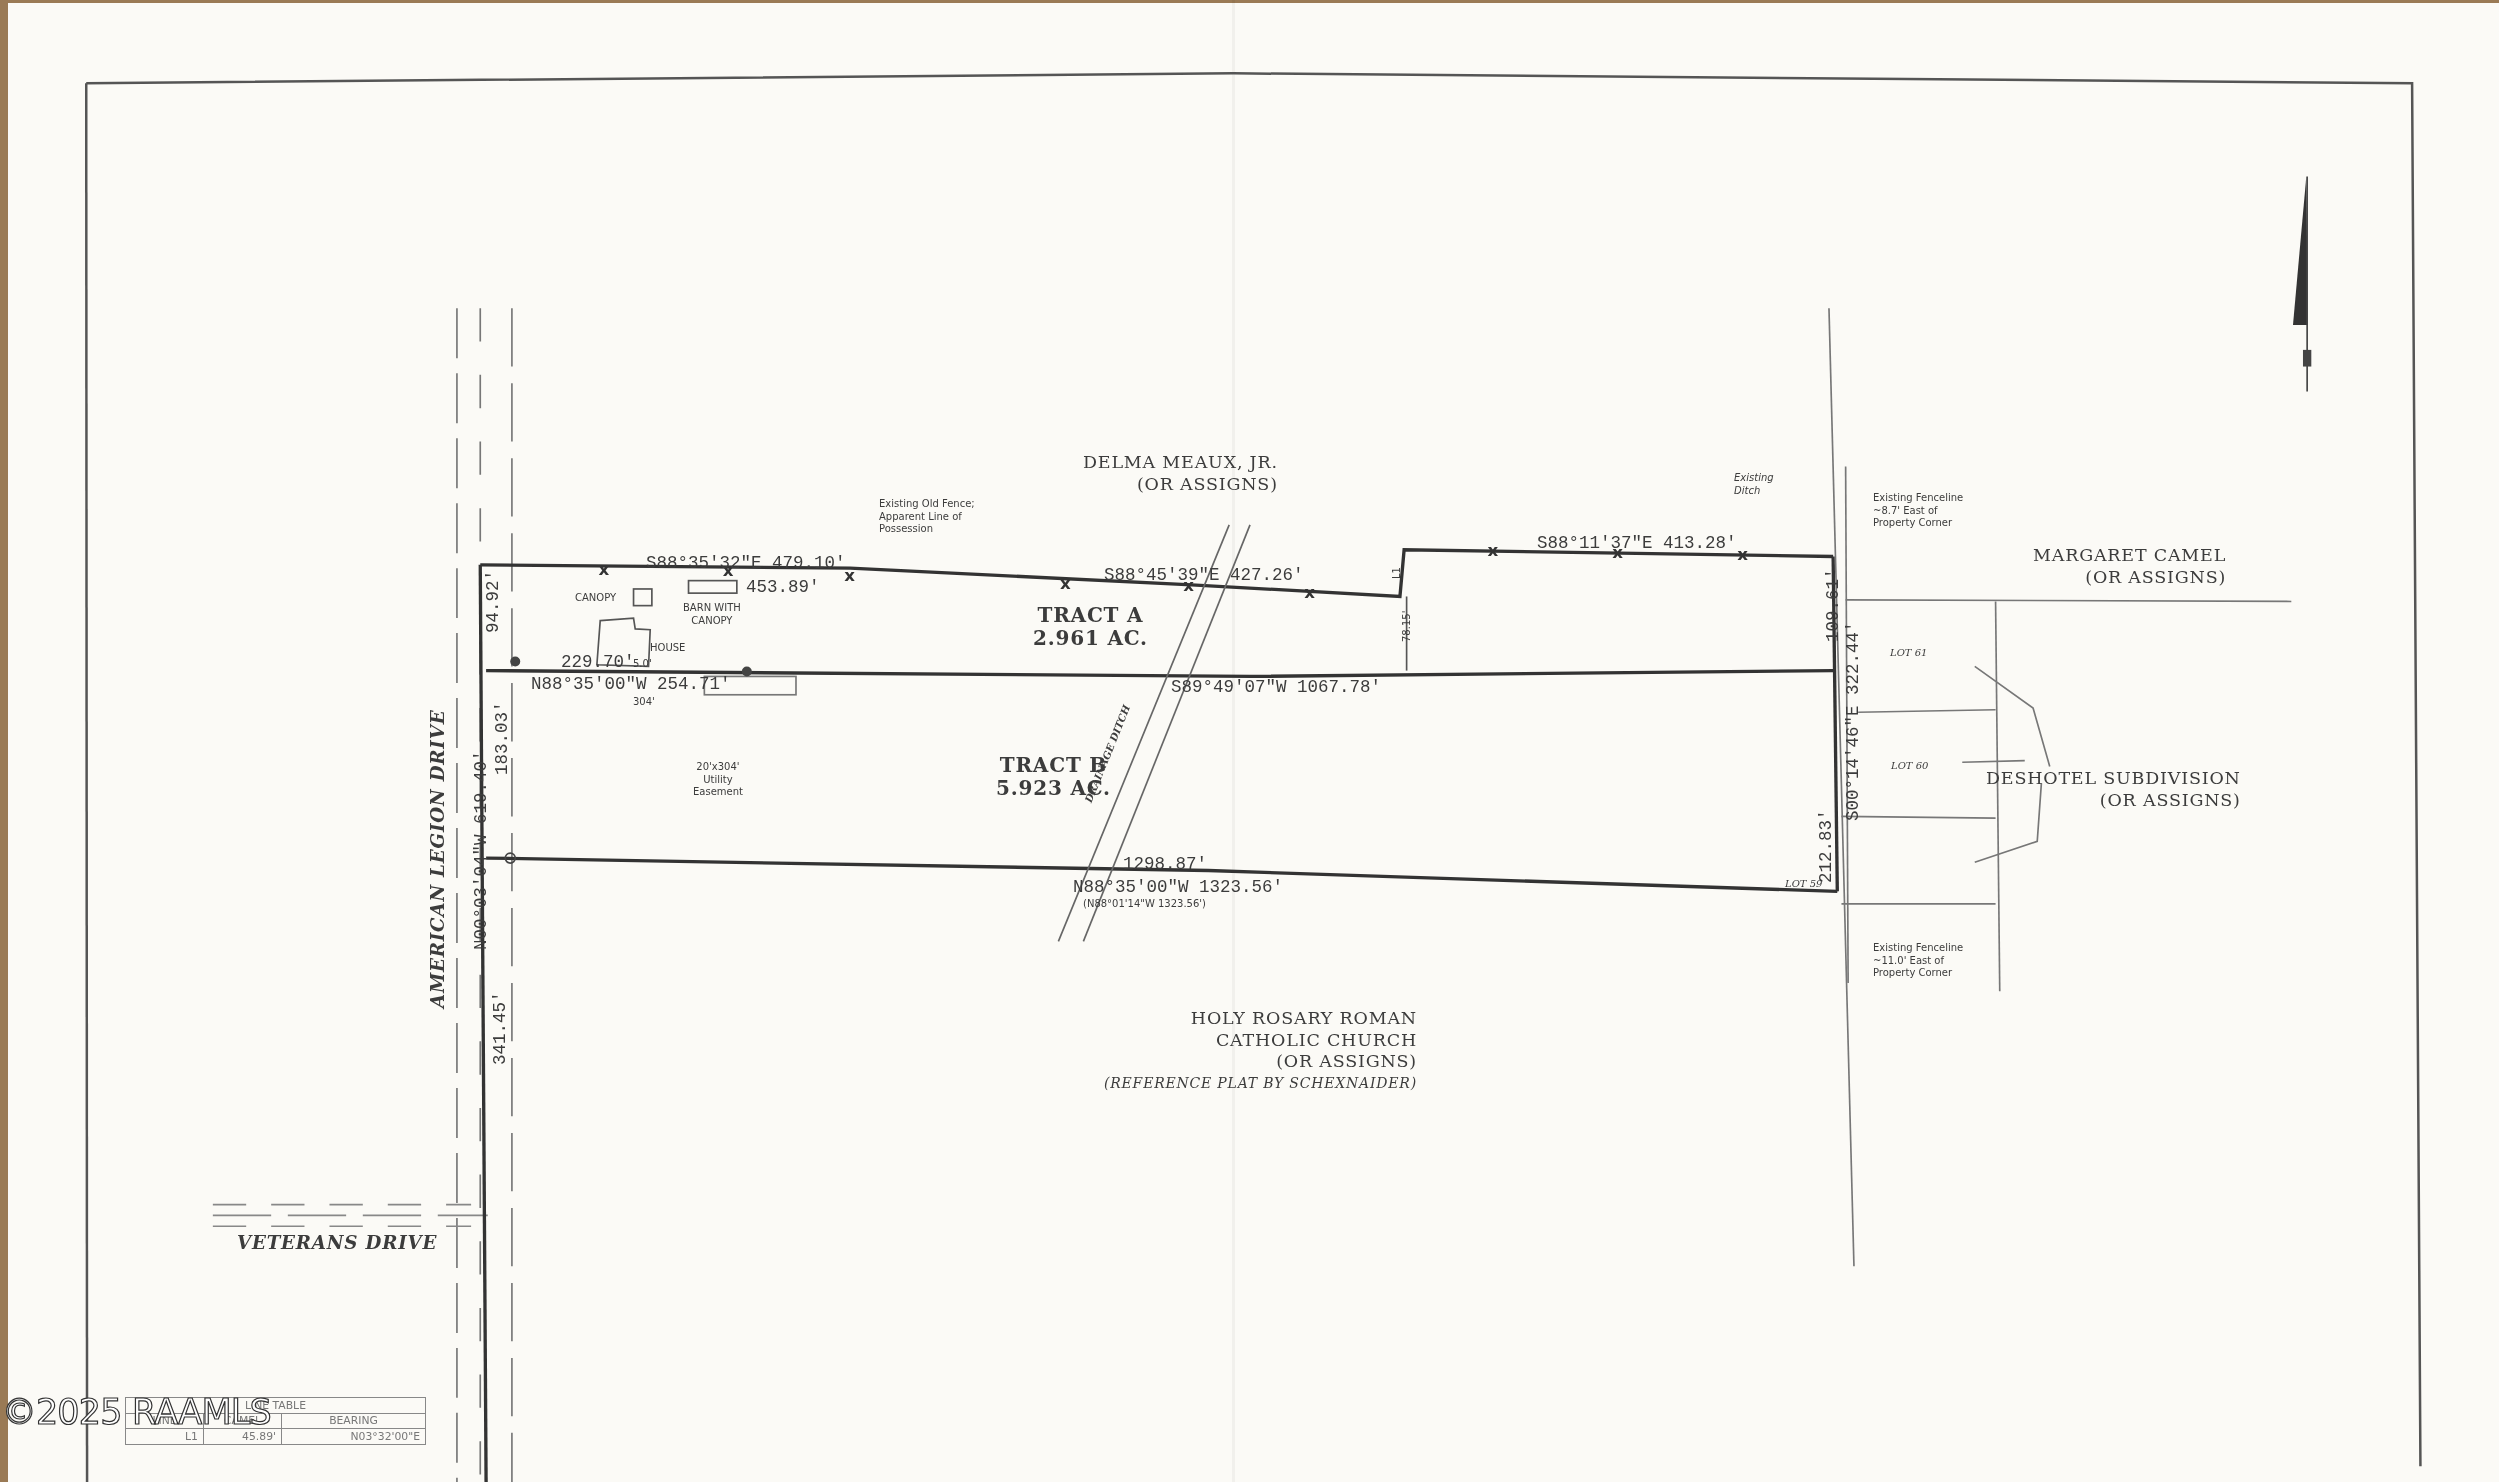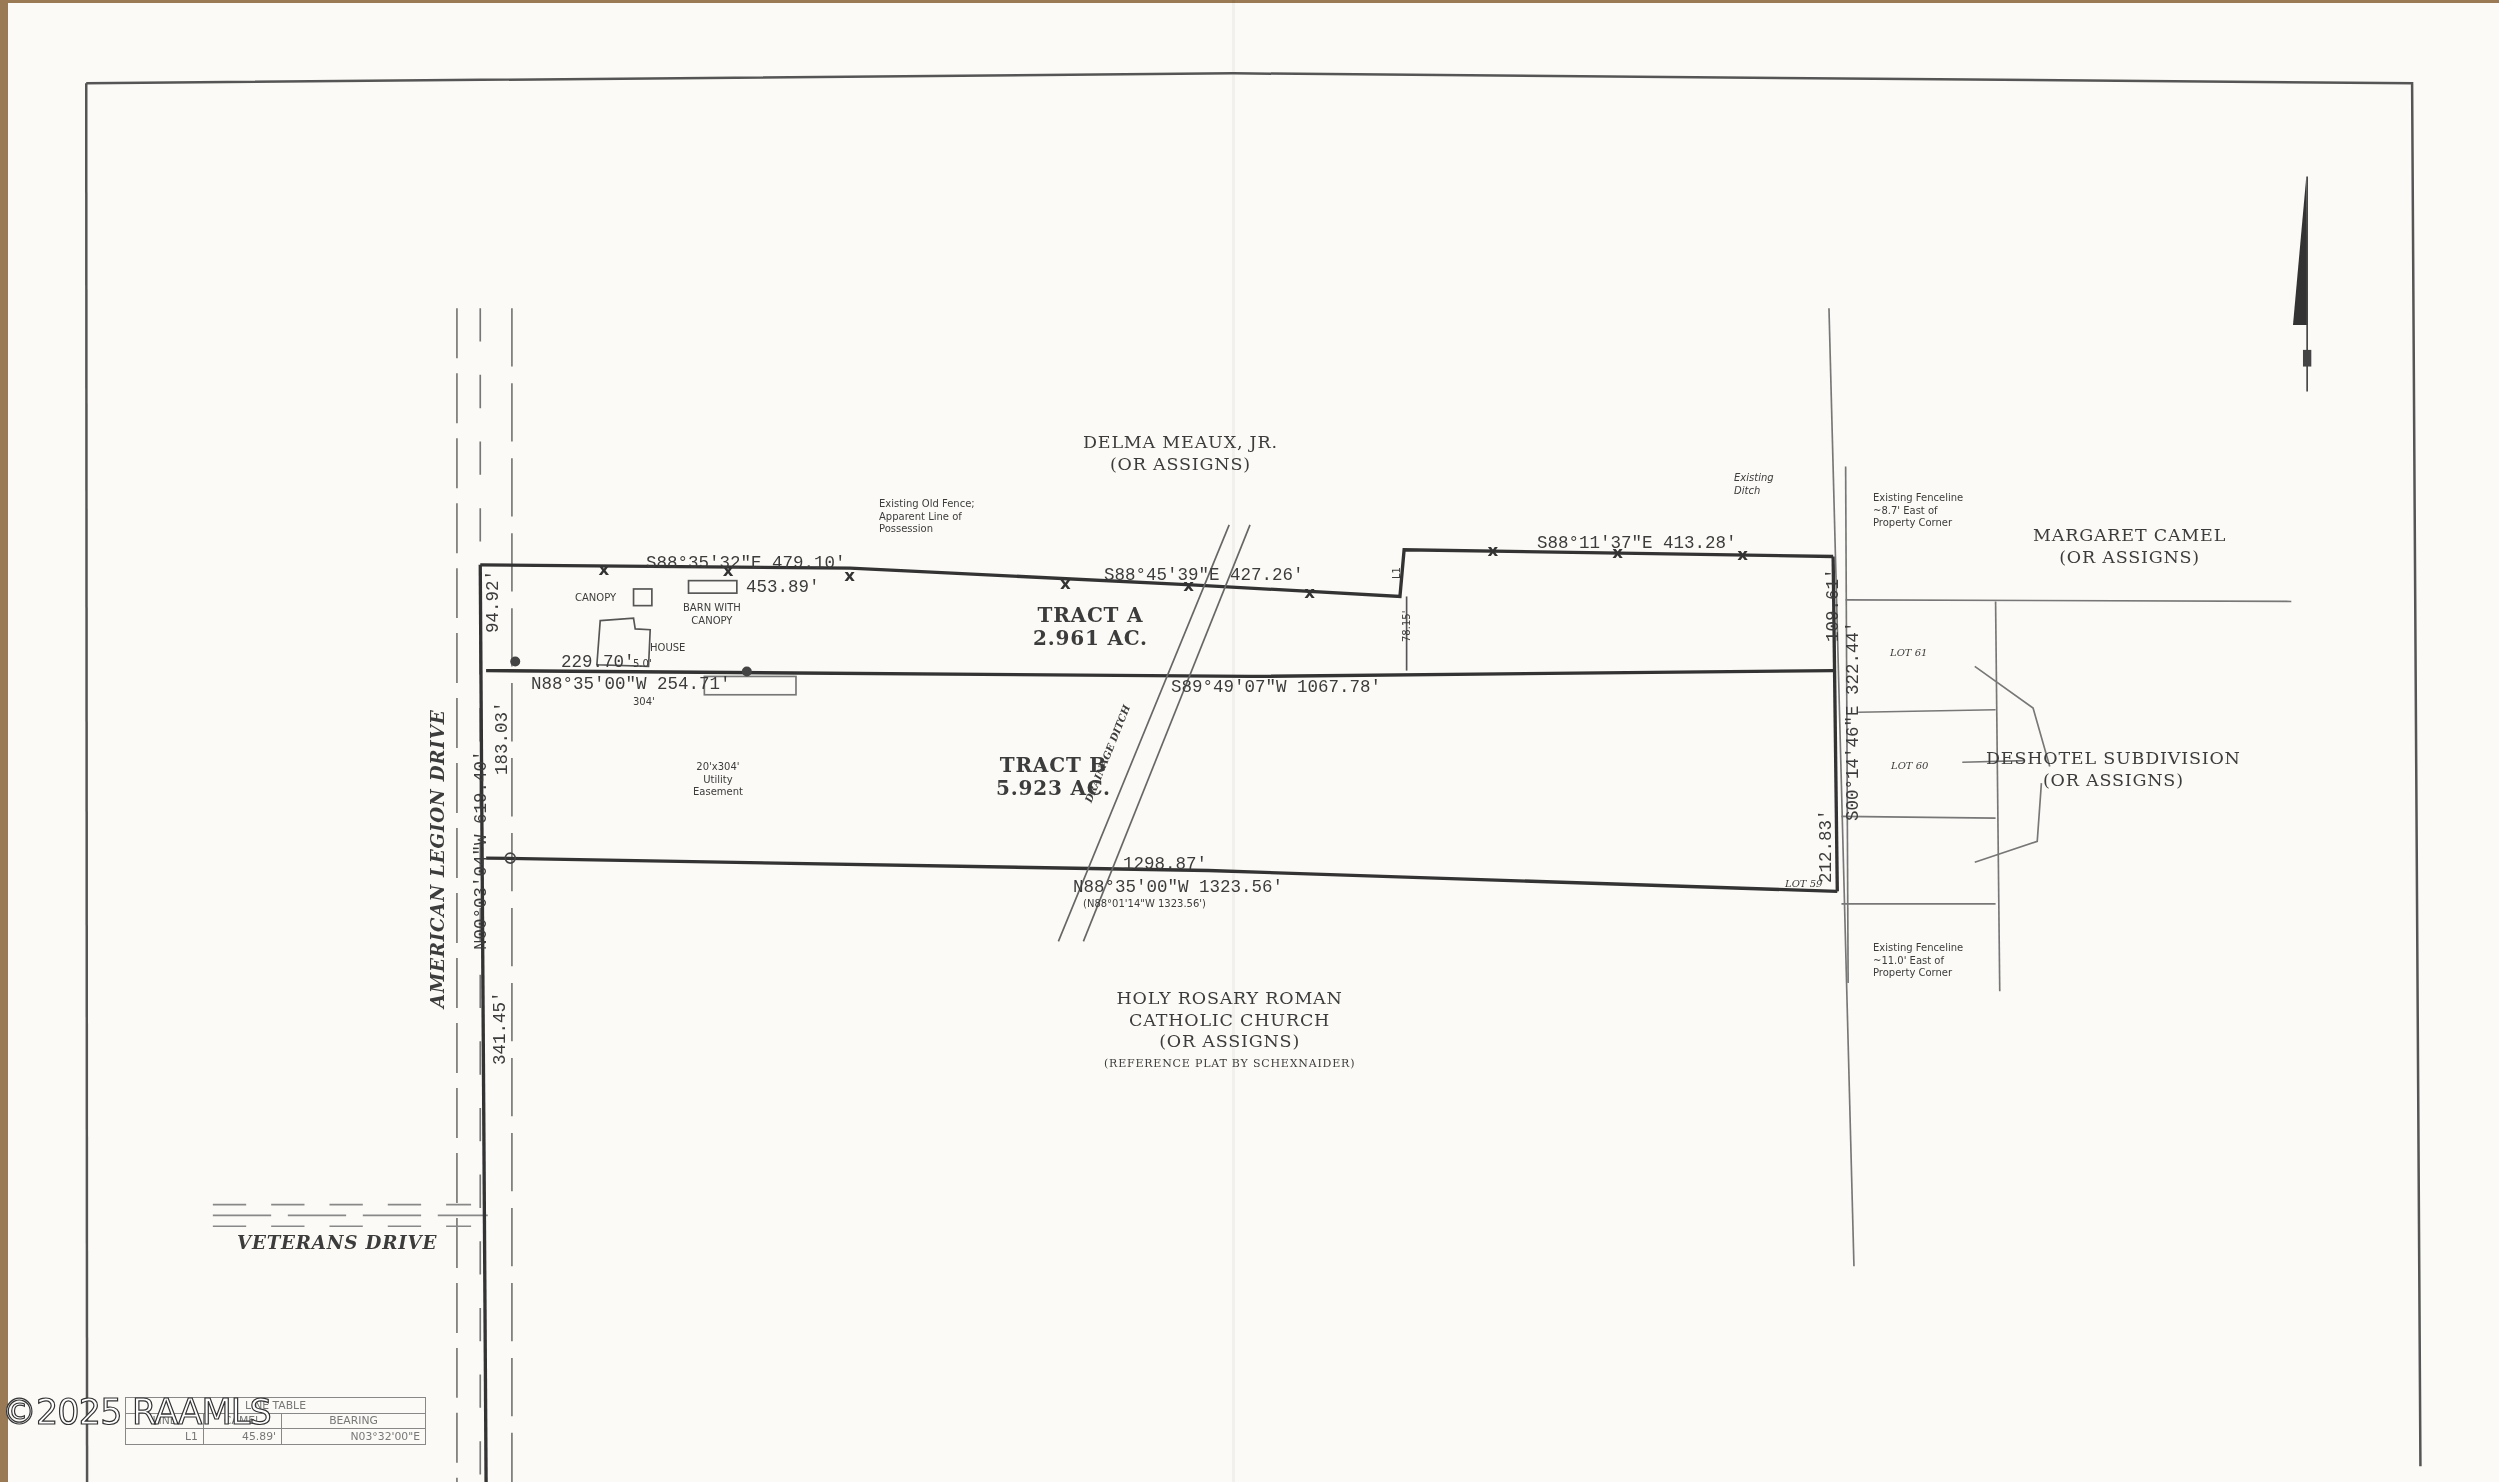--- a/index.html
+++ b/index.html
@@ -1,28 +1,28 @@
 <!DOCTYPE html>
 <html style="font-size:13.3px"><head>
 <meta charset="utf-8">
 <style>
   html,body{margin:0;padding:0;}
   body{width:2500px;height:1482px;background:#9a7a55;overflow:hidden;position:relative;font-family:"DejaVu Serif",serif;}
   .paper{position:absolute;left:8.3px;top:3.3px;width:2491px;height:1479px;background:#fbfaf6;}
   .fold{position:absolute;background:rgba(0,0,0,0.04);}
   svg{position:absolute;left:0;top:0;}
   .lbl{position:absolute;color:#3c3c3c;white-space:nowrap;}
-  .owner{font-family:"DejaVu Serif",serif;font-size:17.5px;text-align:center;line-height:21.7px;letter-spacing:0.8px;}
+  .owner{font-family:"DejaVu Serif",serif;font-size:17.5px;text-align:right;line-height:21.7px;letter-spacing:0.8px;margin-top:20px;}
   .tract{font-family:"DejaVu Serif",serif;font-size:20px;font-weight:bold;text-align:center;line-height:23px;letter-spacing:0.8px;}
   .dim{font-family:"Liberation Mono",monospace;font-size:17.5px;}
   .note{font-family:"DejaVu Sans",sans-serif;font-size:10px;line-height:12.5px;}
   .road{font-family:"DejaVu Serif",serif;font-size:18.3px;font-style:italic;font-weight:bold;letter-spacing:0.8px;}
   .lot{font-family:"DejaVu Serif",serif;font-size:10px;font-style:italic;}
   .small{font-family:"DejaVu Sans",sans-serif;font-size:10px;}
-  .ref{font-family:"DejaVu Serif",serif;font-size:11px;}
+  .ref{font-family:"DejaVu Serif",serif;font-size:14px;font-style:italic;}
   .rot{transform-origin:left top;}
   table.lt{position:absolute;left:125px;top:1397px;border-collapse:collapse;font-family:"DejaVu Sans",sans-serif;font-size:10.8px;color:#777;}
   table.lt td,table.lt th{border:0.8px solid #888;padding:0.8px 5px;font-weight:normal;}
   .wm{position:absolute;left:1.7px;top:1392px;font-family:"DejaVu Sans",sans-serif;font-size:35px;color:#fff;-webkit-text-stroke:1.2px #333;letter-spacing:-0.8px;}
 </style>
 </head>
 <body>
 
 <div class="paper"></div>
 <div class="fold" style="left:1232px;top:0;width:2.5px;height:1482px;"></div>

